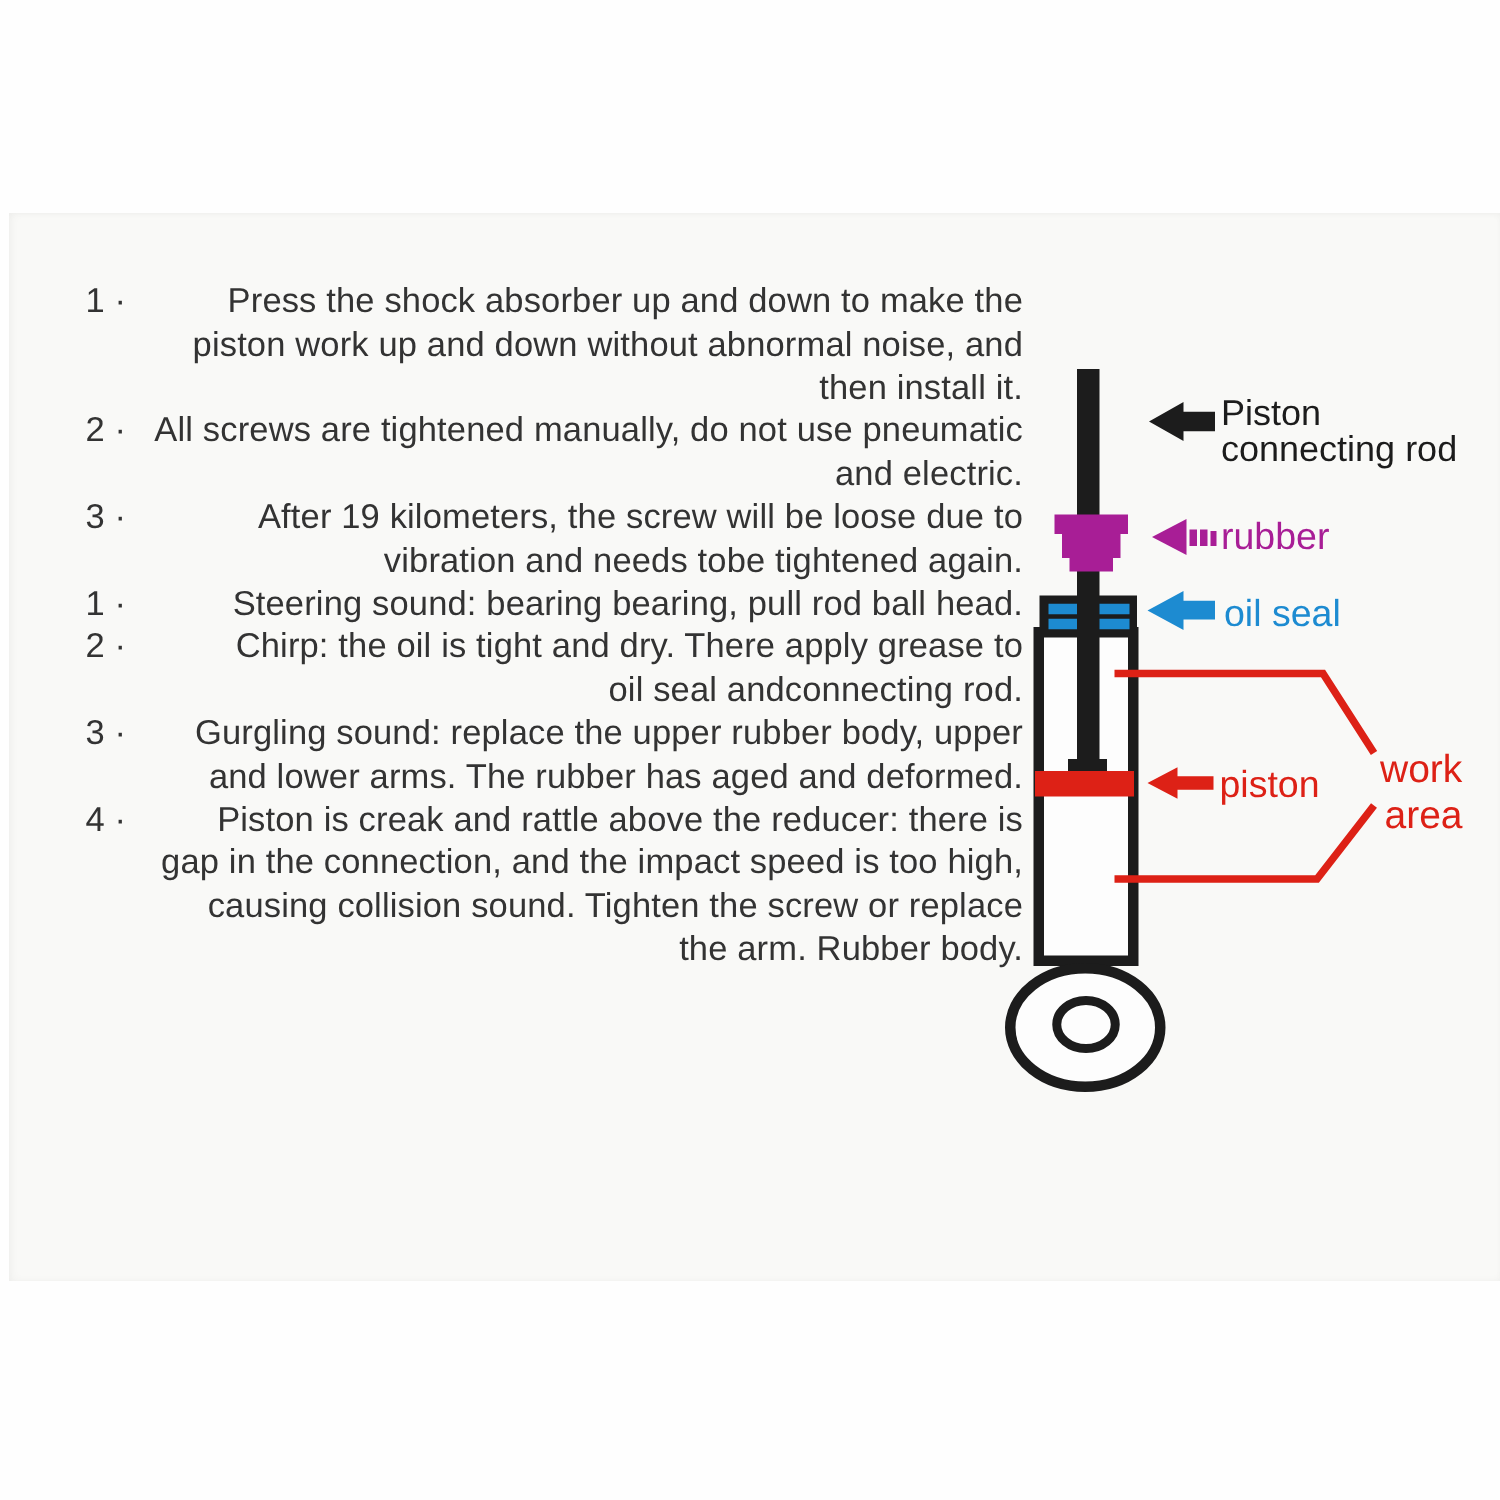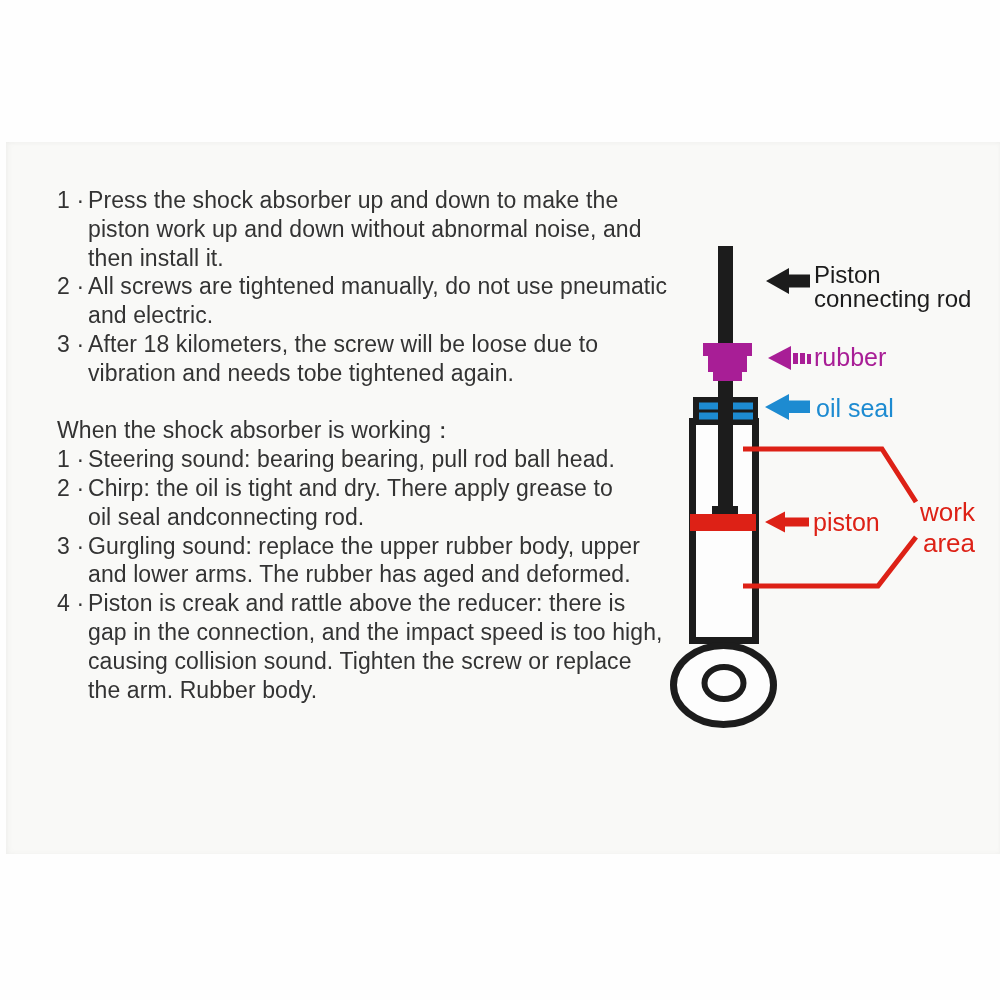--- a/index.html
+++ b/index.html
@@ -16,21 +16,21 @@
     background:#f9f9f7;
     box-shadow:inset 2px 0 6px rgba(0,0,0,0.035), inset 0 1px 4px rgba(0,0,0,0.02);
   }
   .textcol{
     position:absolute;left:57px;top:186px;width:625px;
     font-size:23px;line-height:28.8px;color:#333;
     letter-spacing:0.1px;
   }
   .li{display:flex;align-items:flex-start;}
   .num{flex:0 0 31px;white-space:nowrap;}
-  .txt{flex:1 1 auto;white-space:pre-line;}
+  .txt{flex:1 1 auto;white-space:pre-line;text-align:right;}
   .heading{margin-top:28.8px;}
   .intro{white-space:pre-line;}
   svg{position:absolute;left:0;top:0;}
   .f-black{fill:#1c1c1c;}
   .f-mag{fill:#a81e96;}
   .f-blue{fill:#1d8bd1;}
   .f-red{fill:#dd2116;}
   .s-black{stroke:#1c1c1c;fill:#fdfdfd;}
   .s-red{stroke:#dd2116;fill:none;}
   text{font-family:"Liberation Sans", sans-serif;}
@@ -54,25 +54,24 @@
 piston work up and down without abnormal noise, and
 then install it.</div>
     </div>
     <div class="li">
       <span class="num">2 ·</span>
       <div class="txt">All screws are tightened manually, do not use pneumatic
 and electric.</div>
     </div>
     <div class="li">
       <span class="num">3 ·</span>
-      <div class="txt">After 18 kilometers, the screw will be loose due to
+      <div class="txt">After 19 kilometers, the screw will be loose due to
 vibration and needs tobe tightened again.</div>
     </div>
 
-    <div class="heading">When the shock absorber is working：</div>
 
     <div class="li">
       <span class="num">1 ·</span>
       <div class="txt">Steering sound: bearing bearing, pull rod ball head.</div>
     </div>
     <div class="li">
       <span class="num">2 ·</span>
       <div class="txt">Chirp: the oil is tight and dry. There apply grease to
 oil seal andconnecting rod.</div>
     </div>

